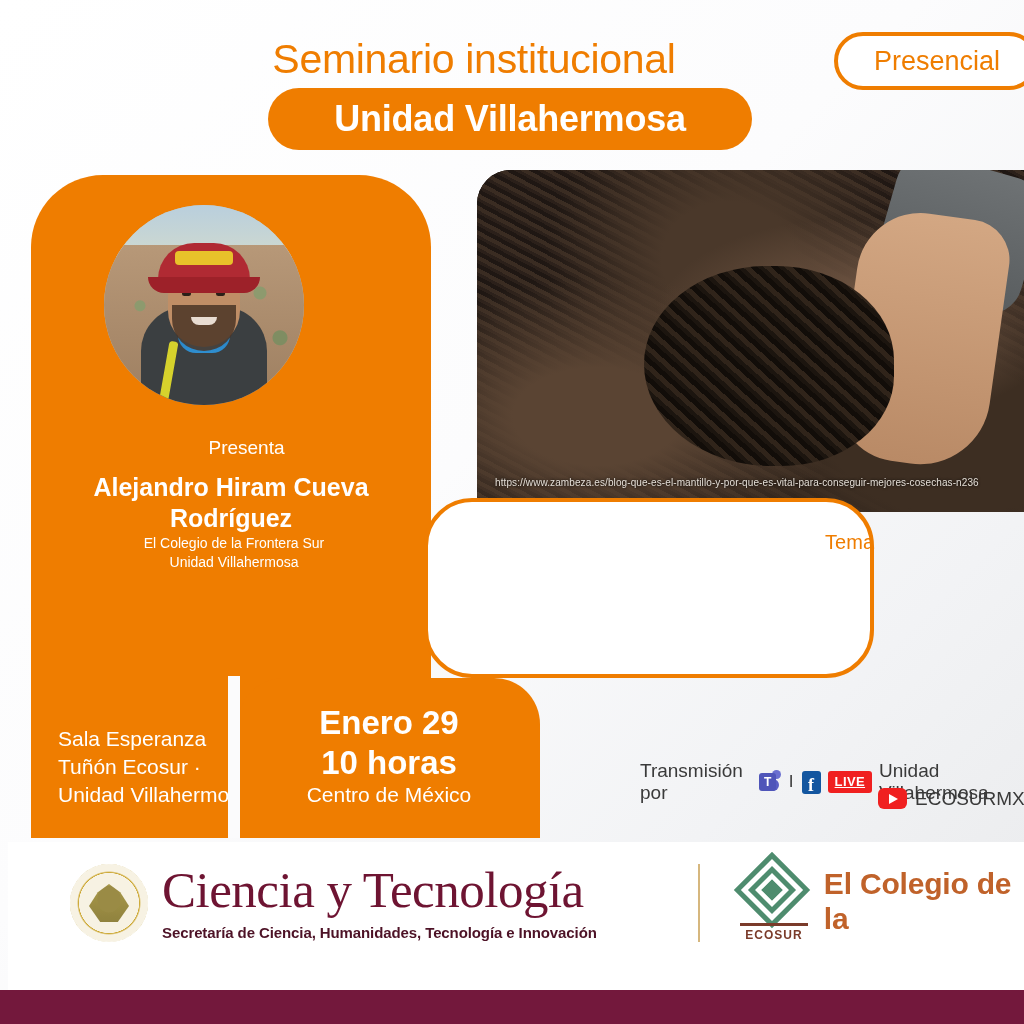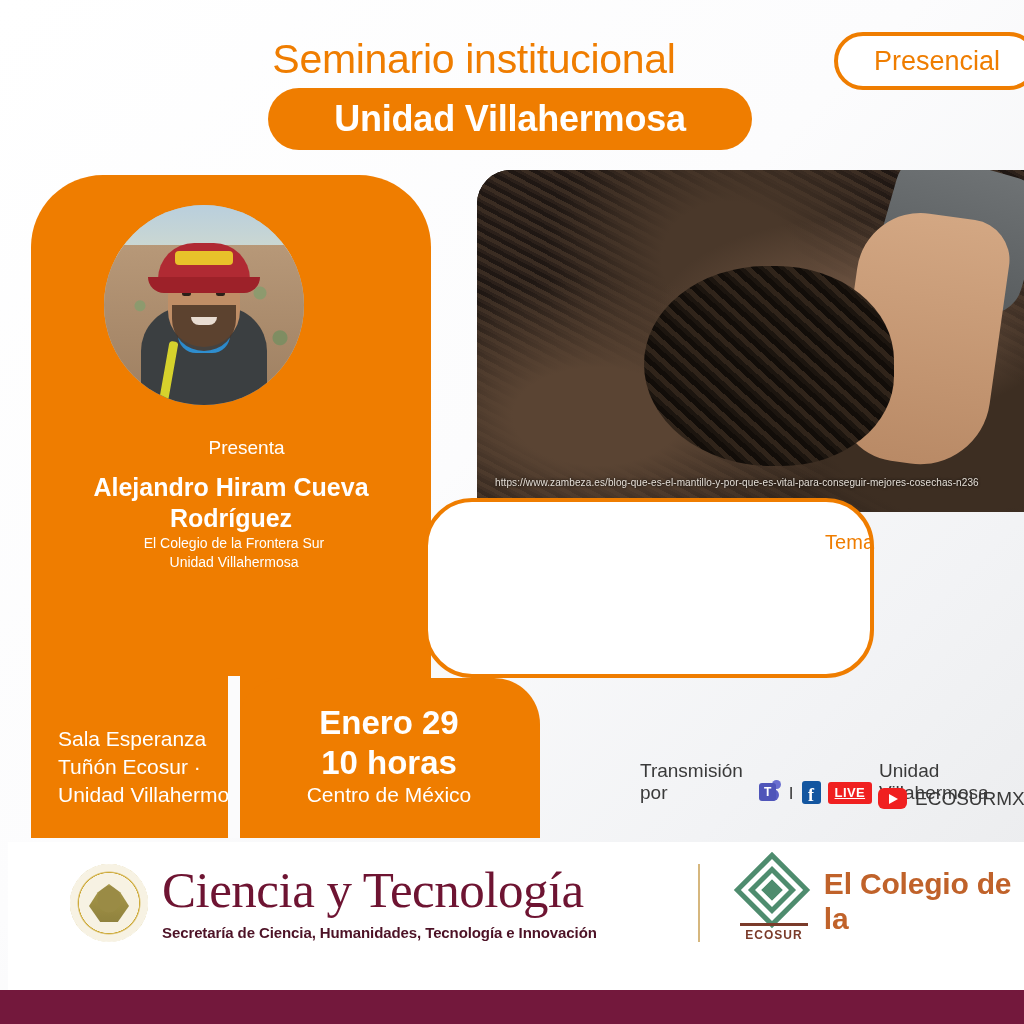--- a/index.html
+++ b/index.html
@@ -214,21 +214,21 @@
   }
   .tema-title{
     position:absolute; left:436px; top:564px; width:426px;
     text-align:center; color:#ef7d00;
     font-size:26px; font-weight:bold; line-height:1.26;
   }
 
   
   .trans{
     position:absolute; left:640px; top:760px;
-    display:flex; align-items:flex-end; gap:7px;
+    display:flex; align-items:center; gap:7px;
     font-size:19px; color:#3a3a3a;
   }
   .trans .sep{ font-size:17px; color:#3a3a3a; padding:0 1px; }
   .ico-teams{
     width:26px; height:24px; position:relative; display:inline-block;
   }
   .ico-teams .sq{
     position:absolute; left:0; top:3px; width:17px; height:18px;
     background:#4f55b9; border-radius:3px;
     color:#fff; font-size:12px; font-weight:bold;

